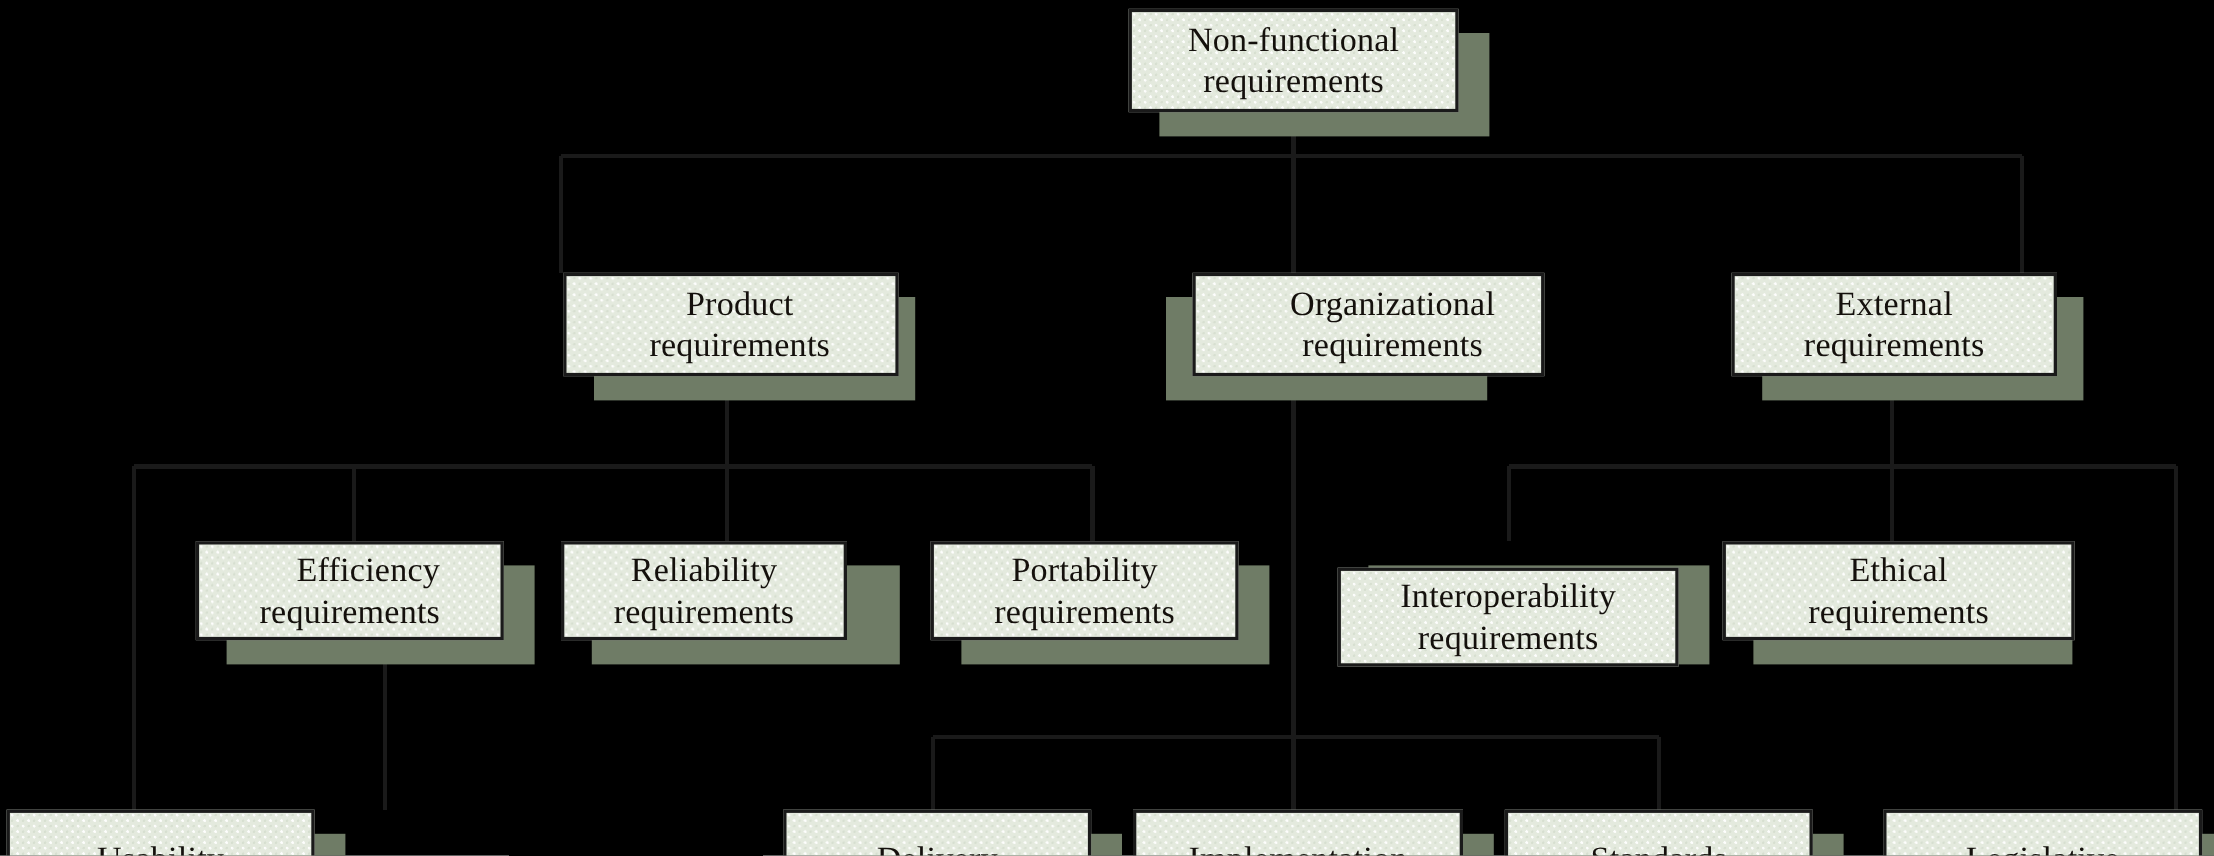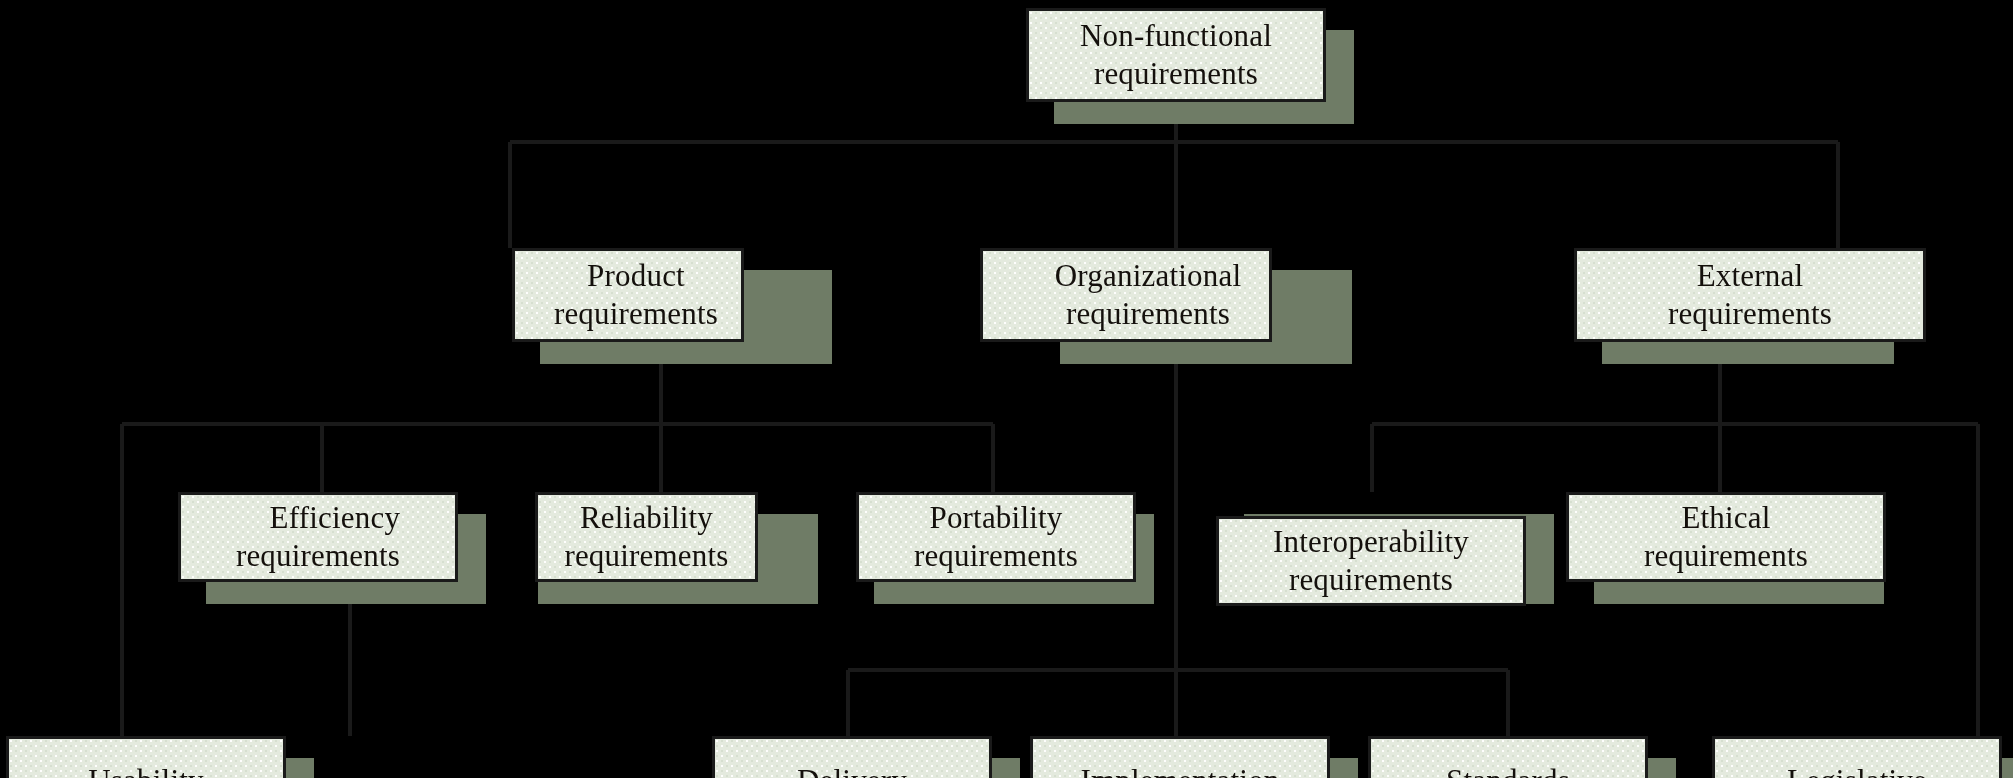--- a/index.html
+++ b/index.html
@@ -114,41 +114,41 @@
   <div class="shadow" style="left:34px;   top:758px; width:280px; height:90px;"></div>
   <div class="shadow" style="left:740px;  top:758px; width:280px; height:90px;"></div>
   <div class="shadow" style="left:1058px; top:758px; width:300px; height:90px;"></div>
   <div class="shadow" style="left:1396px; top:758px; width:280px; height:90px;"></div>
   <div class="shadow" style="left:1740px; top:758px; width:290px; height:90px;"></div>
 
   <div class="node" style="left:1026px; top:8px;   width:300px; height:94px;">
       <span class="label">Non-functional
 requirements</span>
     </div>
-  <div class="node" style="left:512px;  top:248px; width:232px; height:94px;padding-left:16px;">
+  <div class="node" style="left:512px;  top:248px; width:305px; height:94px;padding-left:16px;">
       <span class="label">Product
 requirements</span>
     </div>
-  <div class="node" style="left:980px; top:248px; width:292px; height:94px;padding-left:44px;">
+  <div class="node" style="left:1084px; top:248px; width:320px; height:94px;padding-left:44px;">
       <span class="label">Organizational
 requirements</span>
     </div>
-  <div class="node" style="left:1574px; top:248px; width:352px; height:94px;">
+  <div class="node" style="left:1574px; top:248px; width:296px; height:94px;">
       <span class="label">External
 requirements</span>
     </div>
   <div class="node" style="left:178px;  top:492px; width:280px; height:90px;text-align:right;">
       <span class="label">Efficiency
 requirements</span>
     </div>
-  <div class="node" style="left:510px;  top:492px; width:223px; height:90px;margin-left:25px;">
+  <div class="node" style="left:510px;  top:492px; width:260px; height:90px;">
       <span class="label">Reliability
 requirements</span>
     </div>
-  <div class="node" style="left:846px;  top:492px; width:280px; height:90px;margin-left:10px;">
+  <div class="node" style="left:846px;  top:492px; width:280px; height:90px;">
       <span class="label">Portability
 requirements</span>
     </div>
   <div class="node" style="left:1216px; top:516px; width:310px; height:90px;">
       <span class="label">Interoperability
 requirements</span>
     </div>
   <div class="node" style="left:1566px; top:492px; width:320px; height:90px;">
       <span class="label">Ethical
 requirements</span>

